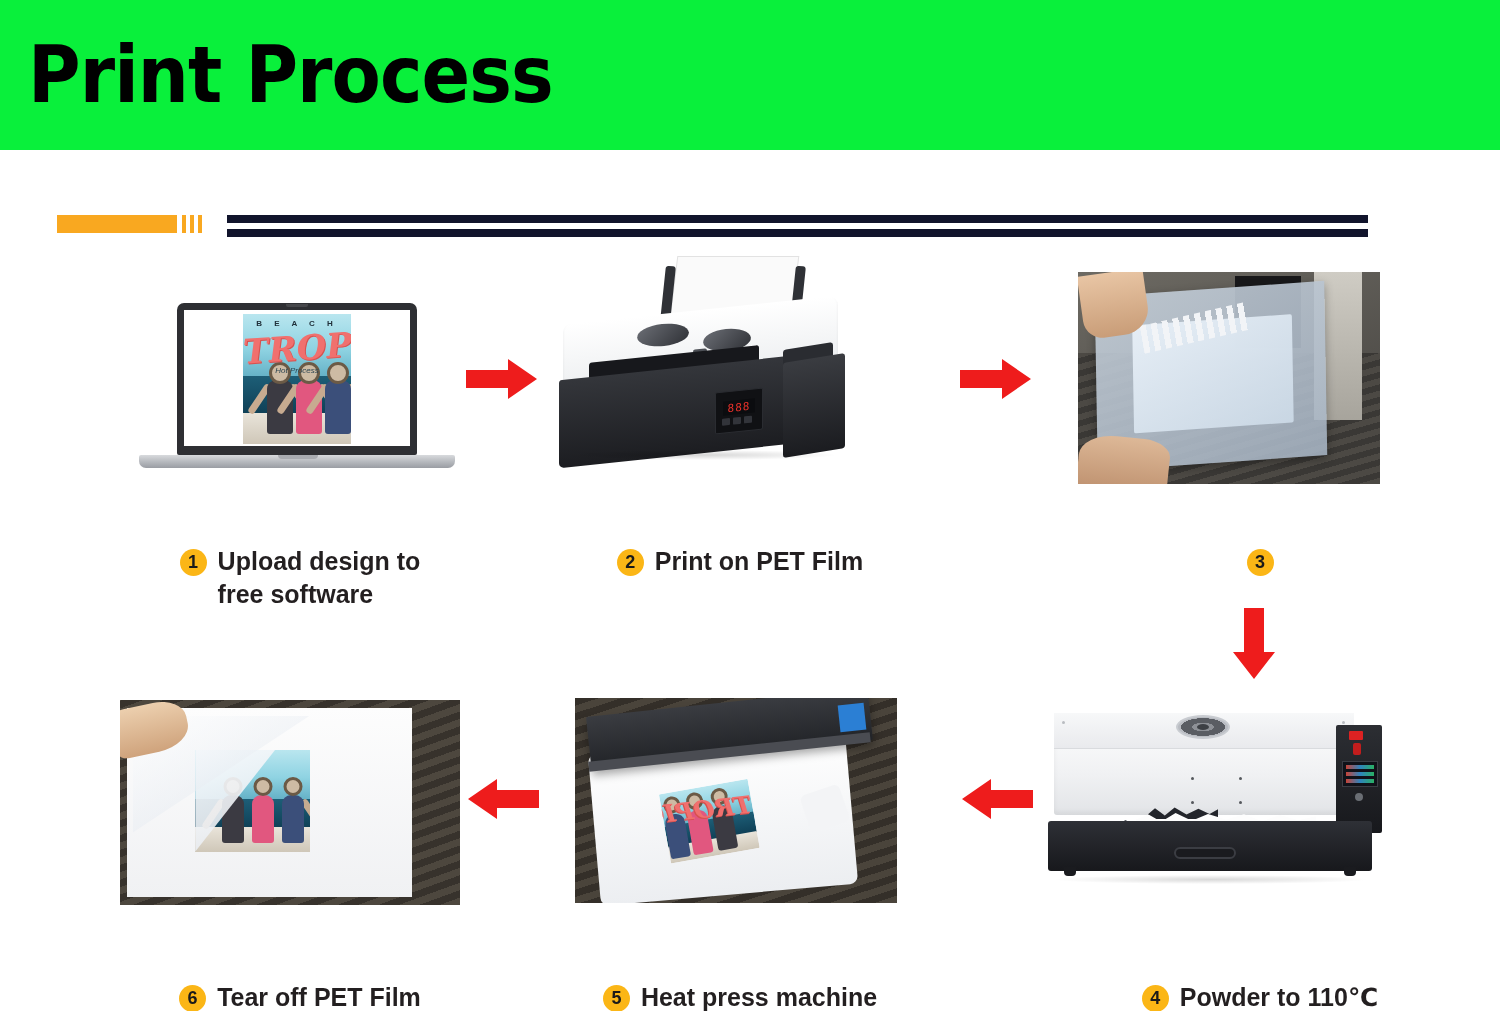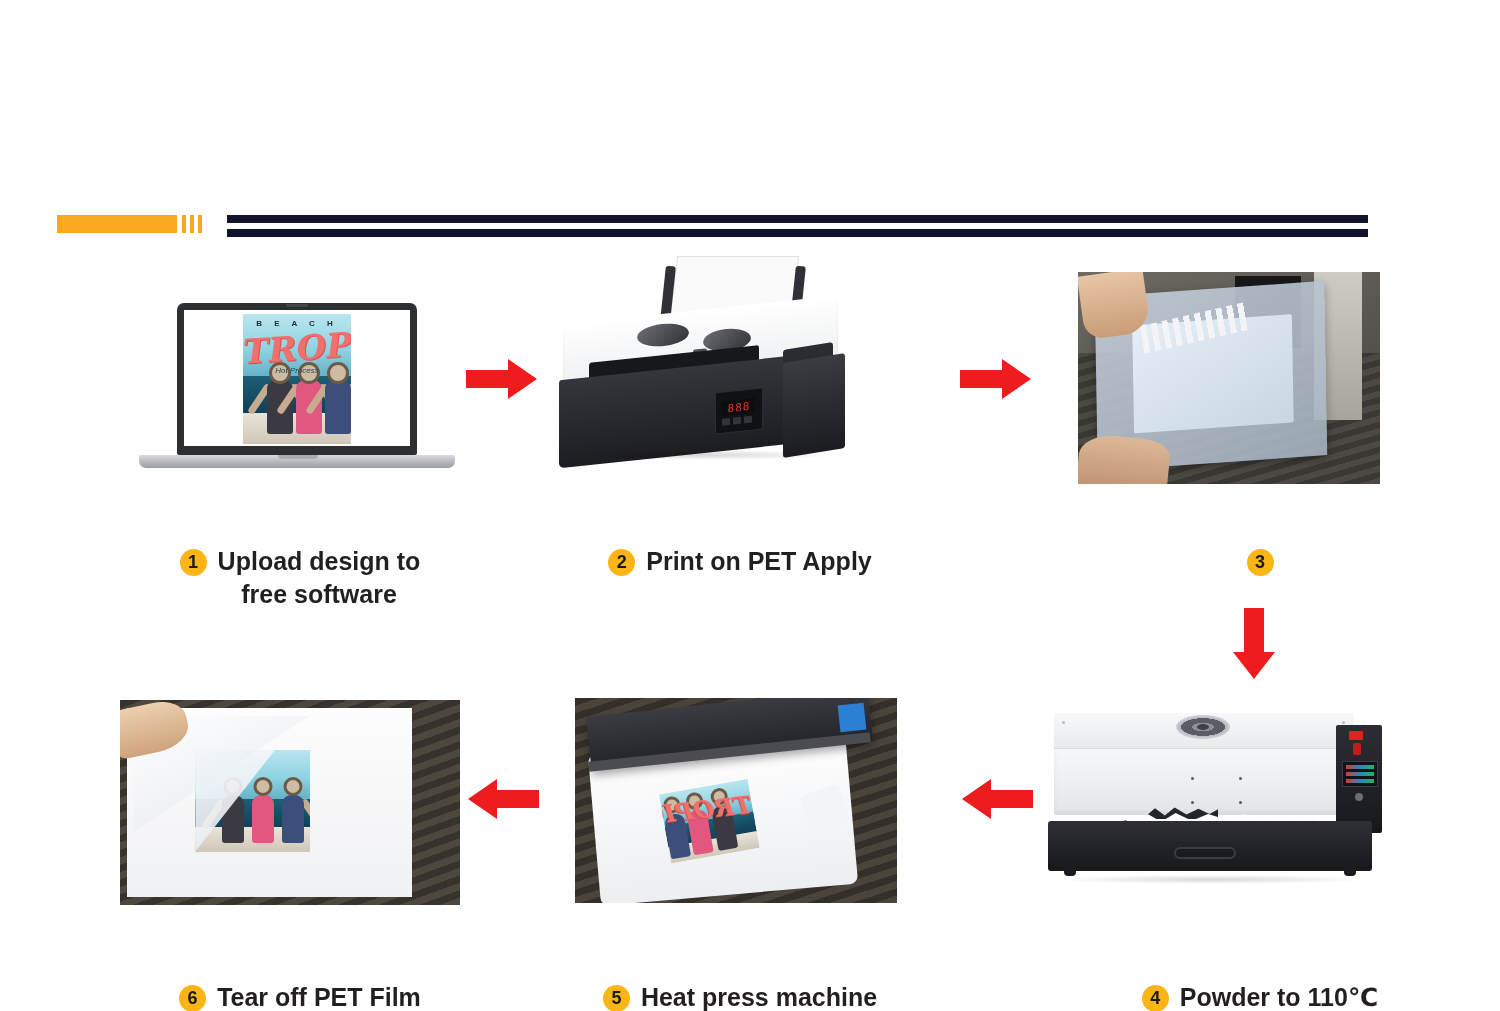--- a/index.html
+++ b/index.html
@@ -54,21 +54,21 @@
   }
   .cap-row { display: flex; align-items: flex-start; justify-content: center; gap: 11px; }
   .badge {
     flex: 0 0 auto;
     width: 27px; height: 27px; border-radius: 50%;
     background: #fbb616; color: #1a1a1a;
     font-size: 18px; font-weight: 700;
     display: flex; align-items: center; justify-content: center;
     margin-top: 4px;
   }
-  .cap-text { text-align: center; }
+  .cap-text { text-align: left; }
 
   
   .arrow { position: absolute; }
   .arrow svg { display: block; }
 
   
 
   
   .laptop { position: relative; width: 100%; height: 100%; }
   .lap-lid {
@@ -412,20 +412,23 @@
     position: absolute; left: -2%; top: 2%; width: 22%; height: 24%;
     background: linear-gradient(#eccfae, #cfa37c);
     border-radius: 20% 40% 45% 15%; transform: rotate(-12deg);
   }
 </style>
 </head>
 <body>
 
 <div id="page">
 
+  <div class="header-band">
+    <div class="header-title">Print Process</div>
+  </div>
 
   <div class="divider">
     <div class="div-orange-bar"></div>
     <div class="div-tick t1"></div>
     <div class="div-tick t2"></div>
     <div class="div-tick t3"></div>
     <div class="div-dark-bar b1"></div>
     <div class="div-dark-bar b2"></div>
   </div>
 
@@ -507,21 +510,21 @@
       </div>
       <div class="pr-tank-lid"></div>
       <div class="pr-tank"></div>
       <div class="pr-shadow"></div>
     </div>
   </div>
 
   <div class="caption" style="left:560px; top:512px; width:360px;">
     <div class="cap-row">
       <span class="badge">2</span>
-      <span class="cap-text">Print on PET Apply</span>
+      <span class="cap-text">Print on PET Film</span>
     </div>
   </div>
 
   <div class="arrow" style="left:960px; top:358px;">
     <svg width="72" height="42" viewBox="0 0 72 42">
       <polygon points="0,12 42,12 42,1 71,21 42,41 42,30 0,30" fill="#ee1c1c"></polygon>
     </svg>
   </div>
 
   <div class="media" style="left:1078px; top:272px; width:302px; height:212px;">

